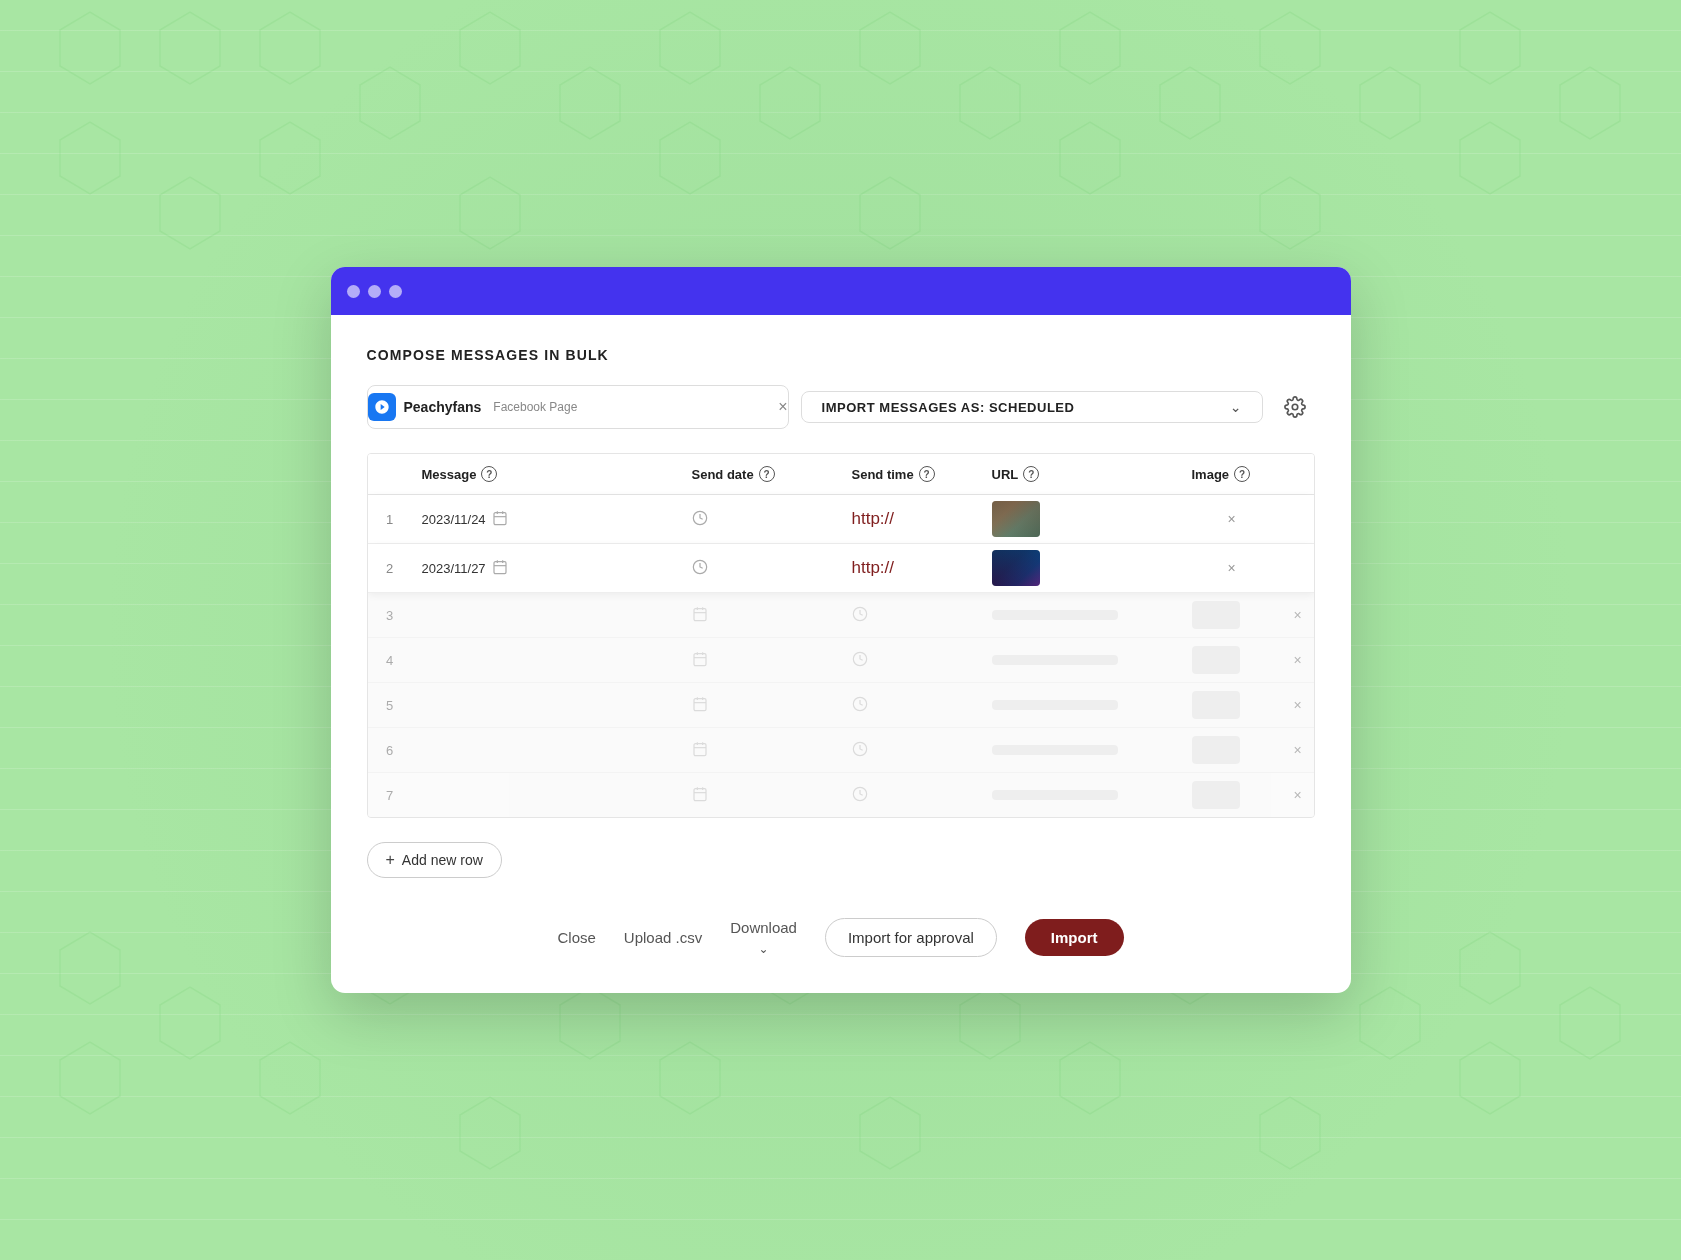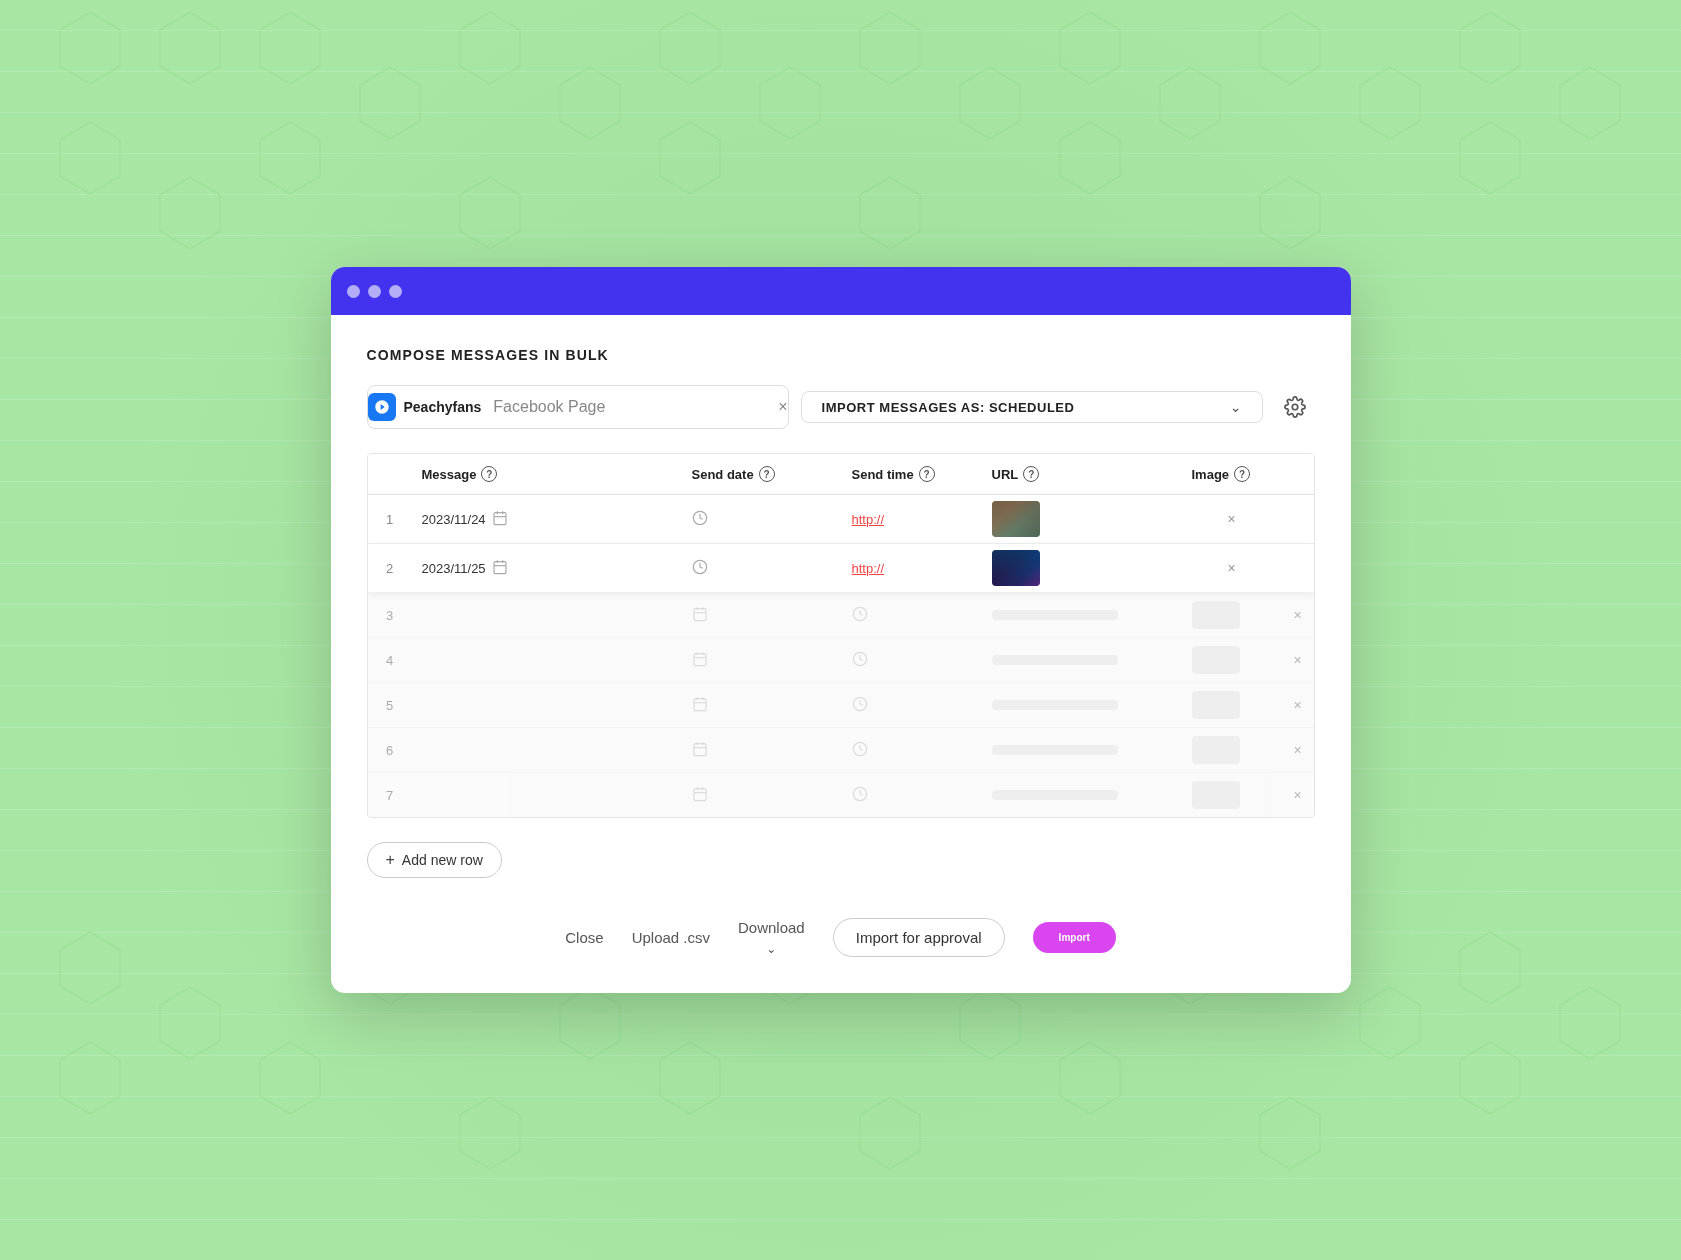--- a/index.html
+++ b/index.html
@@ -118,21 +118,21 @@
       flex-shrink: 0;
     }
 
     .account-name {
       font-weight: 600;
       font-size: 14px;
       color: #222;
     }
 
     .account-type {
-      font-size: 16px;
+      font-size: 12px;
       color: #888;
       margin-left: 4px;
     }
 
     .account-close {
       margin-left: auto;
       color: #888;
       cursor: pointer;
       font-size: 16px;
       line-height: 1;
@@ -269,23 +269,22 @@
       align-items: center;
       gap: 6px;
       padding: 8px 10px;
     }
 
     .url-cell {
       padding: 8px 10px;
     }
 
     .url-text {
-      font-size: 13px;
-      color: #ef4444;
-      text-decoration: underline;
+      font-size: 17px;
+      color: #7f1d1d;
     }
 
     .image-cell {
       padding: 6px 10px;
       display: flex;
       align-items: center;
     }
 
     .delete-cell {
       display: flex;
@@ -380,26 +379,26 @@
       border-radius: 22px;
       padding: 10px 22px;
       font-size: 15px;
       color: #333;
       cursor: pointer;
       background: white;
       font-family: inherit;
     }
 
     .import-btn {
-      background: #d946ef;
+      background: #7f1d1d;
       color: white;
       border: none;
       border-radius: 22px;
       padding: 10px 26px;
-      font-size: 10px;
+      font-size: 15px;
       font-weight: 600;
       cursor: pointer;
       font-family: inherit;
     }
 
     
     .img-thumb-1 {
       width: 48px;
       height: 36px;
       border-radius: 4px;
@@ -583,21 +582,21 @@
         </div>
         <div class="image-cell">
           <div class="img-thumb-1"></div>
         </div>
         <div class="delete-cell">×</div>
       </div>
 
       <div class="table-row highlighted">
         <div class="row-num">2</div>
         <div class="date-cell">
-          <span class="date-text">2023/11/25</span>
+          <span class="date-text">2023/11/27</span>
           <span class="cal-icon">
             <svg width="16" height="16" viewBox="0 0 24 24" fill="none" stroke="#aaa" stroke-width="1.8">
               <rect x="3" y="4" width="18" height="18" rx="2"></rect>
                 <line x1="16" y1="2" x2="16" y2="6"></line>
                 <line x1="8" y1="2" x2="8" y2="6"></line>
                 <line x1="3" y1="10" x2="21" y2="10"></line>
             </svg>
           </span>
         </div>
         <div class="time-cell">

